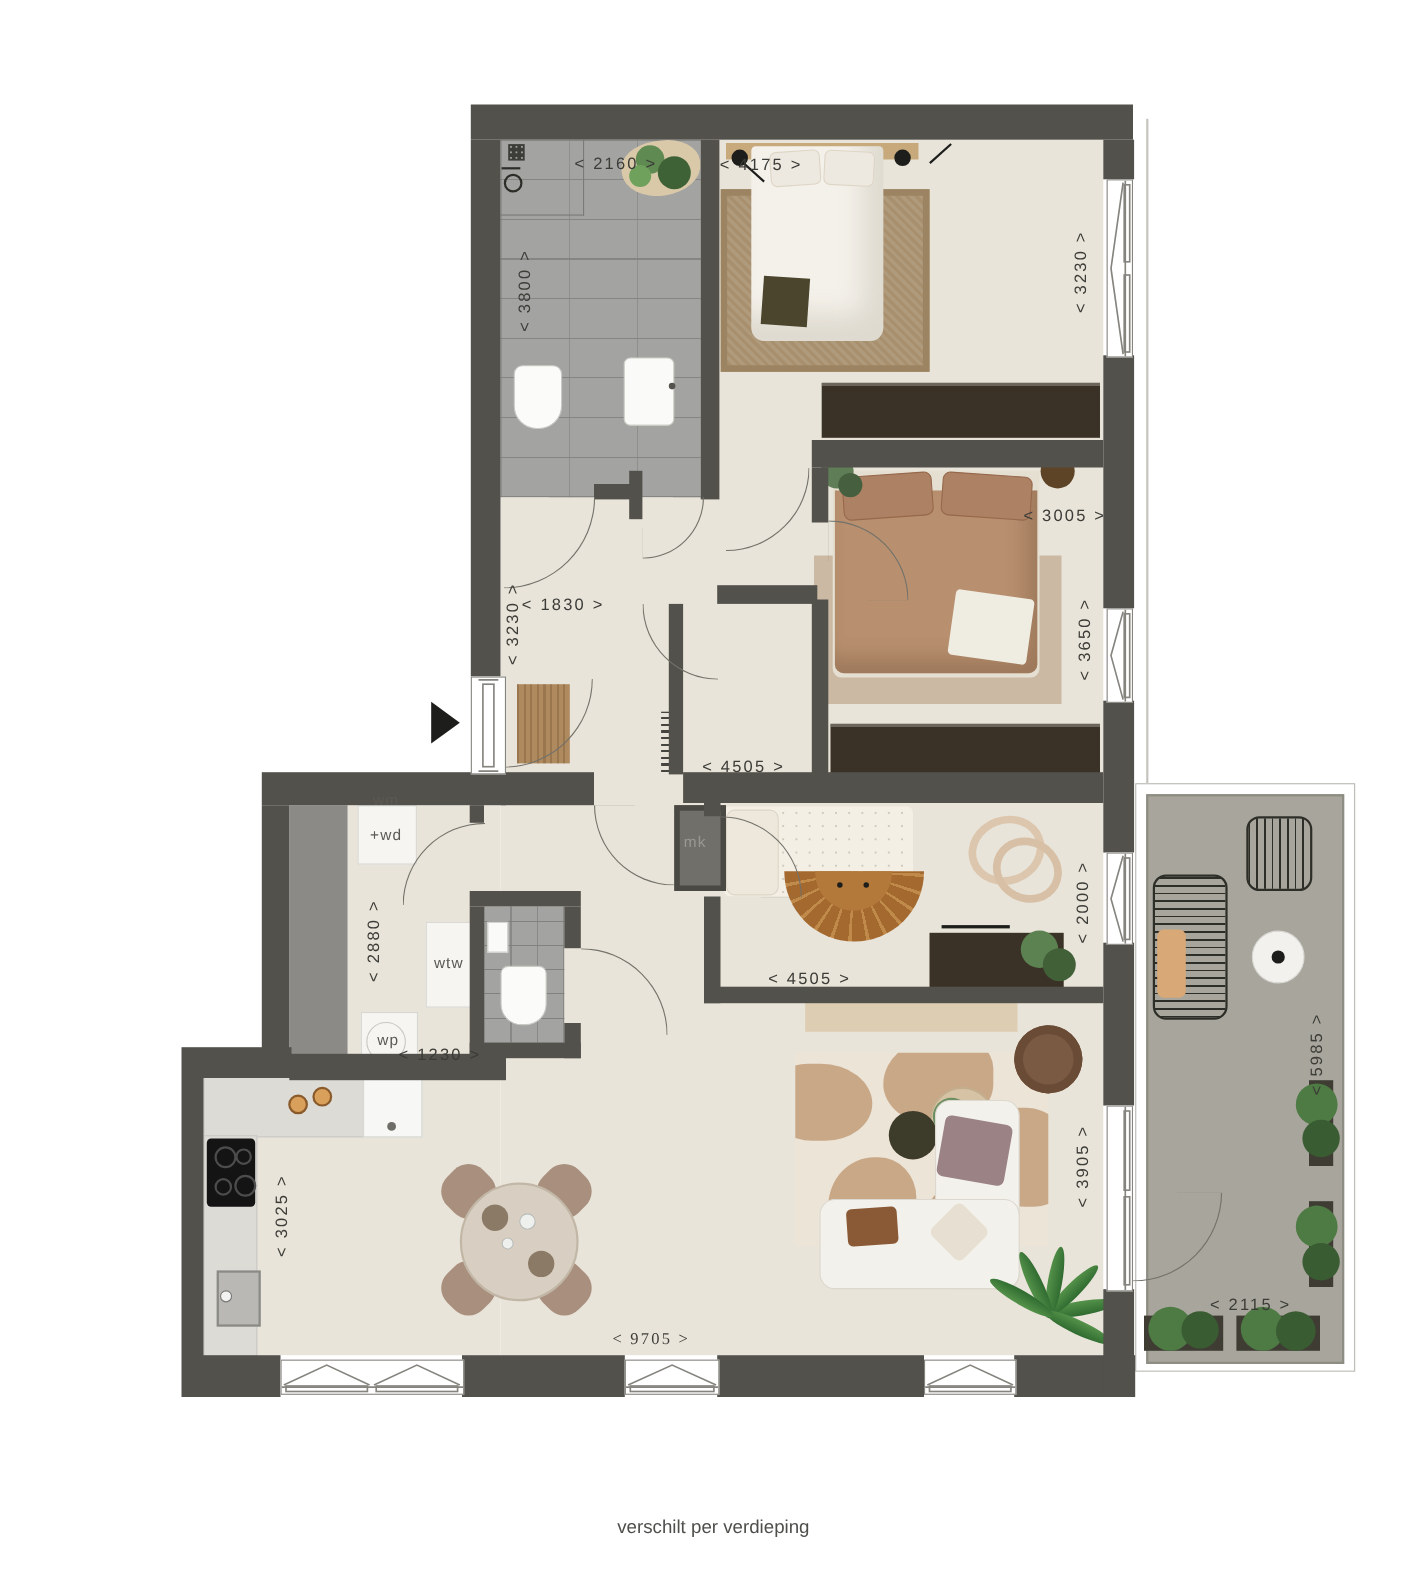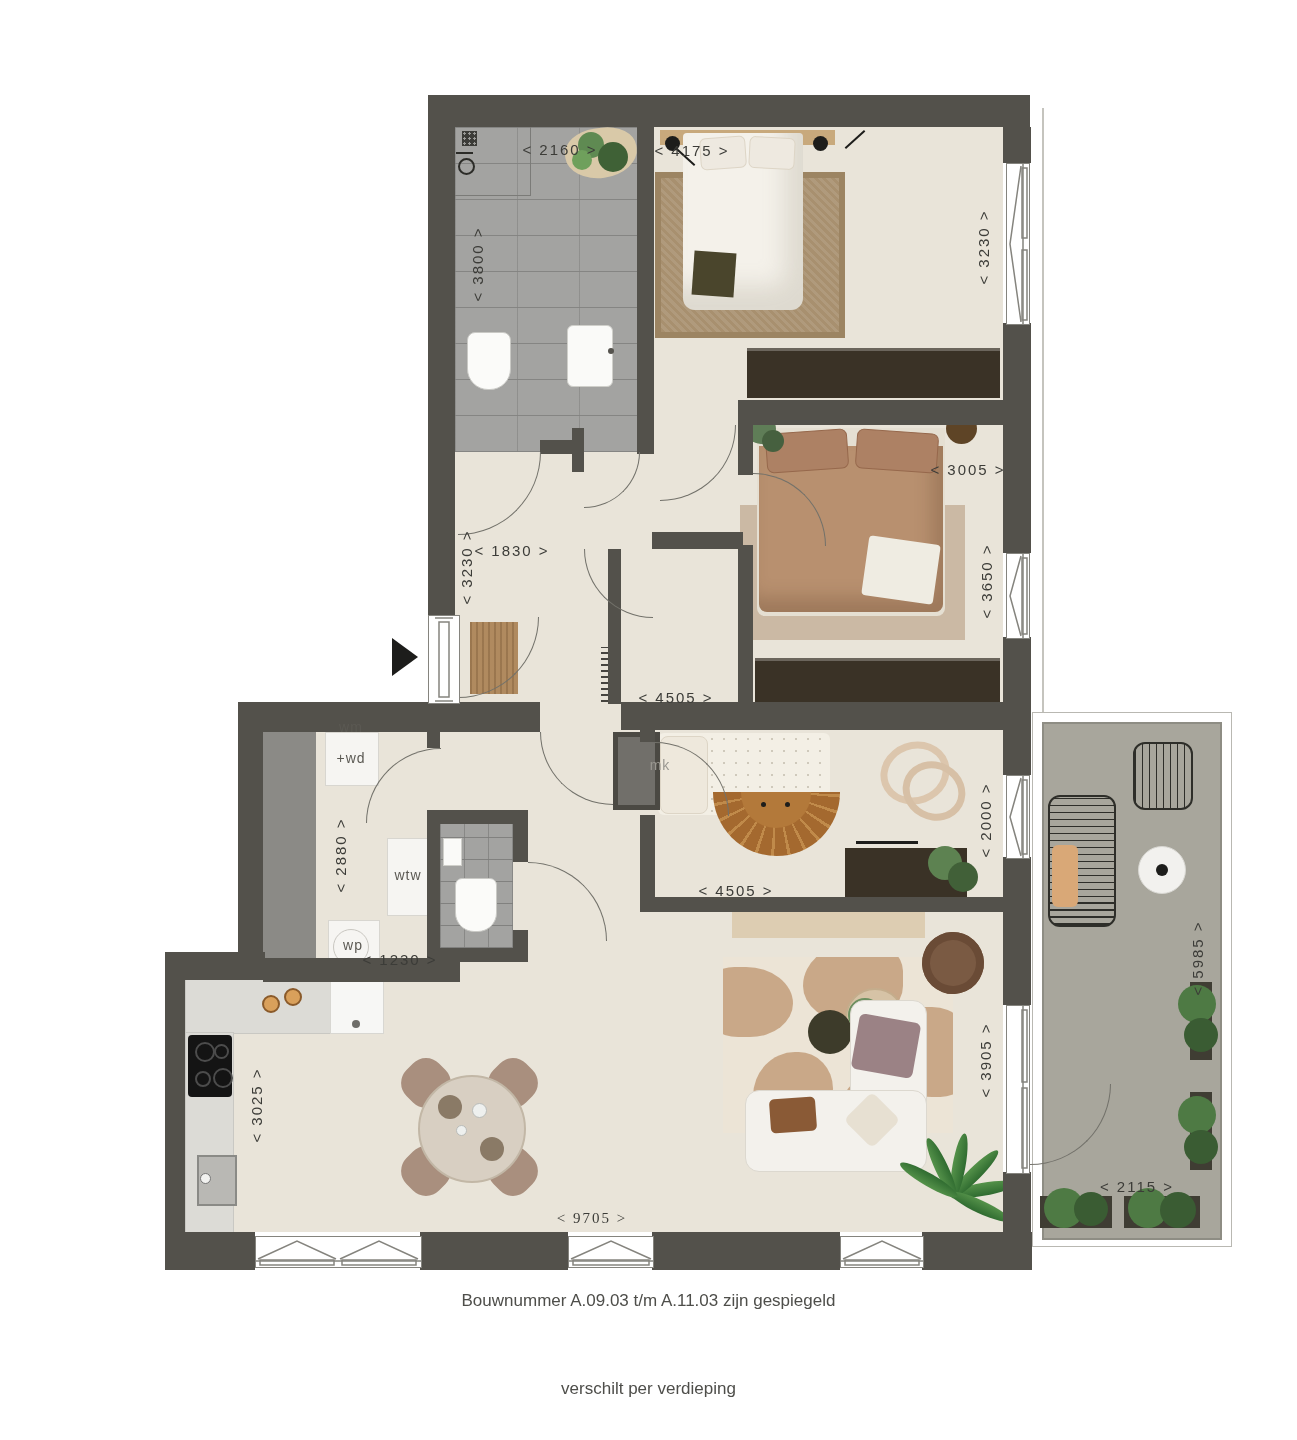--- a/index.html
+++ b/index.html
@@ -349,22 +349,21 @@
   <span class="dim v" style="left:985px;top:1060px;">&lt; 3905 &gt;</span>
   <span class="dim v" style="left:1197px;top:958px;">&lt; 5985 &gt;</span>
   <span class="dim" style="left:1119px;top:1186px;margin-left:18px;">&lt; 2115 &gt;</span>
 
   <div class="roomlabel" style="left:351px;top:736px;">
     <span>wm</span><br>
     <span>+wd</span>
   </div>
   <span class="roomlabel" style="left:408px;top:876px;">wtw</span>
   <span class="roomlabel" style="left:353px;top:946px;">wp</span>
-  <span class="roomlabel" style="left:660px;top:766px;color:#9a9891;">mk</span>
+  <span class="roomlabel" style="left:632px;top:766px;color:#9a9891;">mk</span>
 
   <div class="caption" style="top:1290px;">
-    <div>Bouwnummer A.09.03 t/m A.11.03 zijn gespiegeld</div>
   </div>
   <div class="caption" style="top:1378px;">
     <div>verschilt per verdieping</div>
   </div>
 
 </div>
 
 </body></html>

